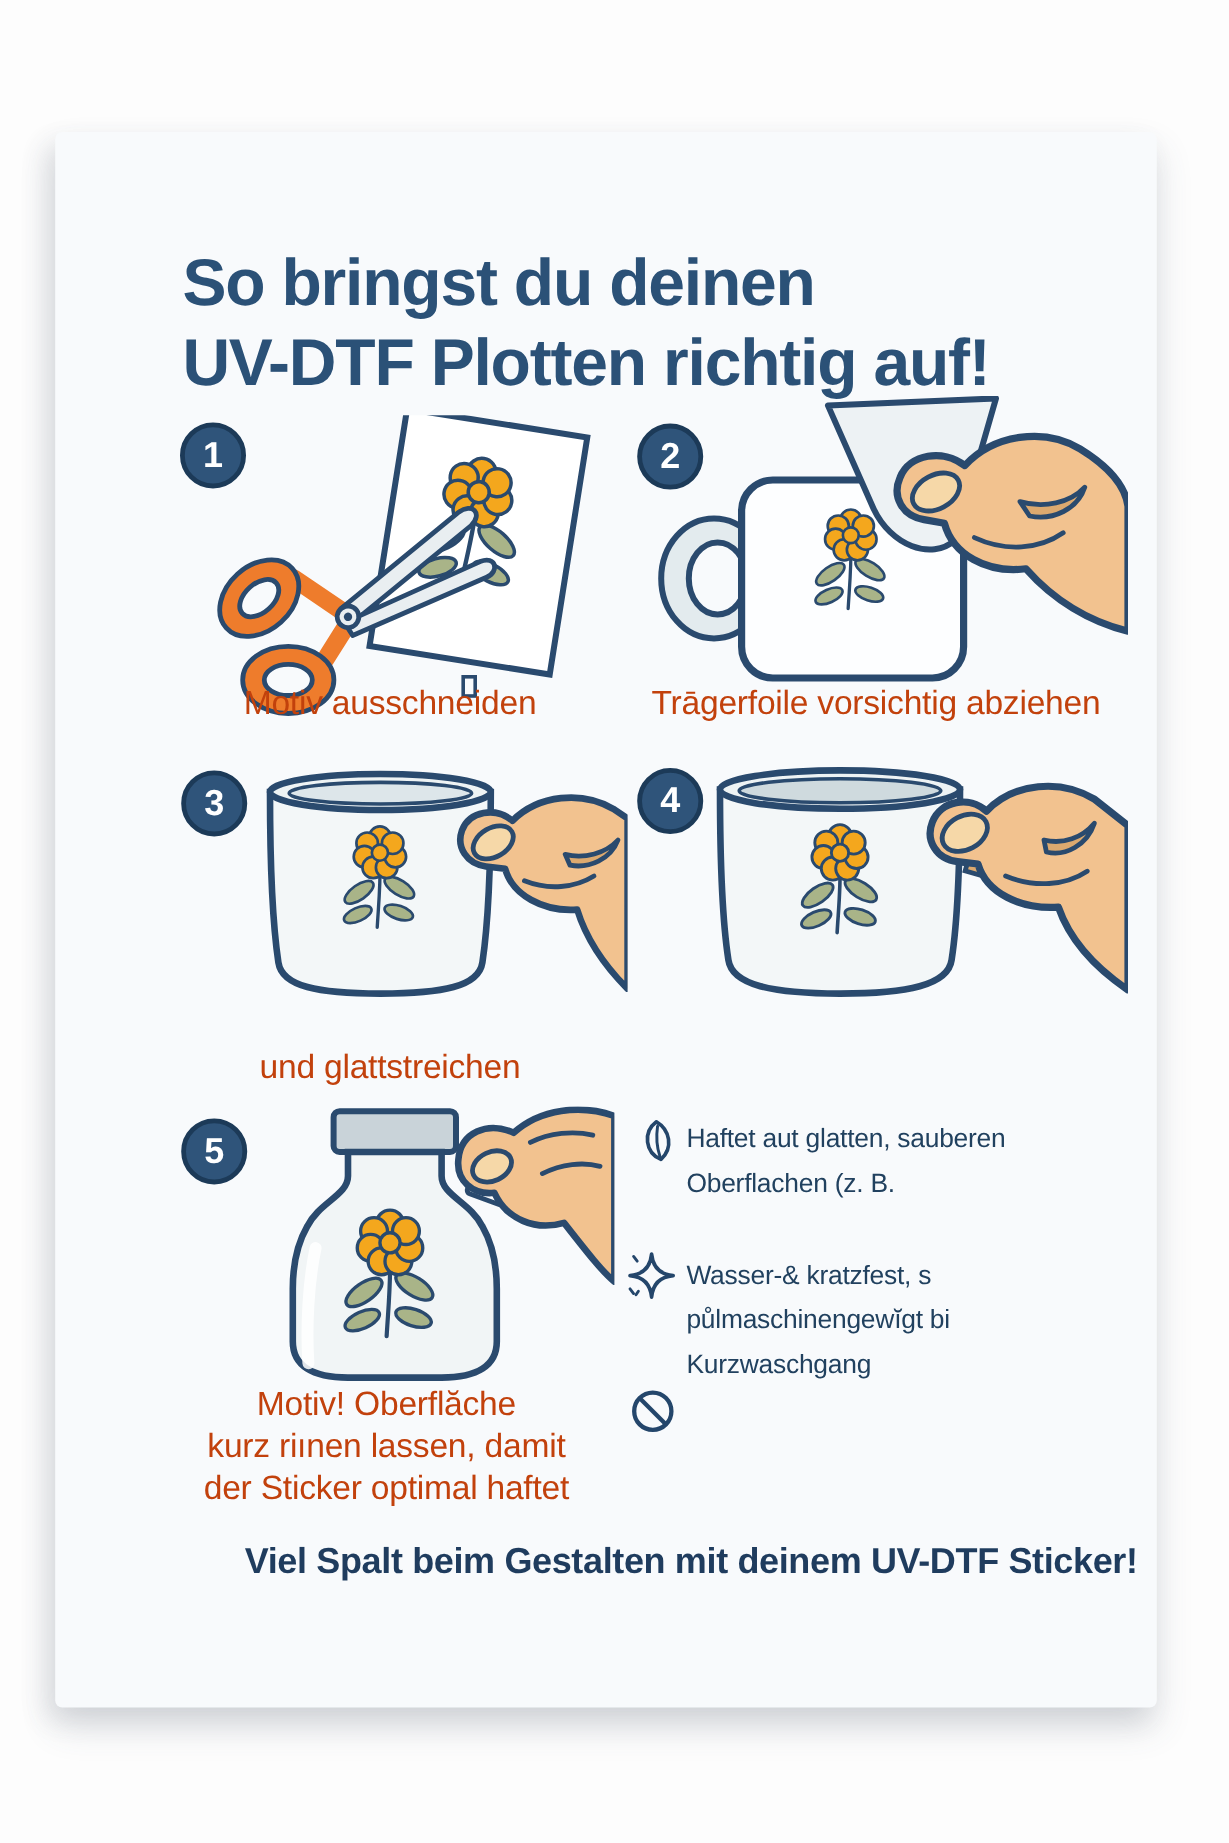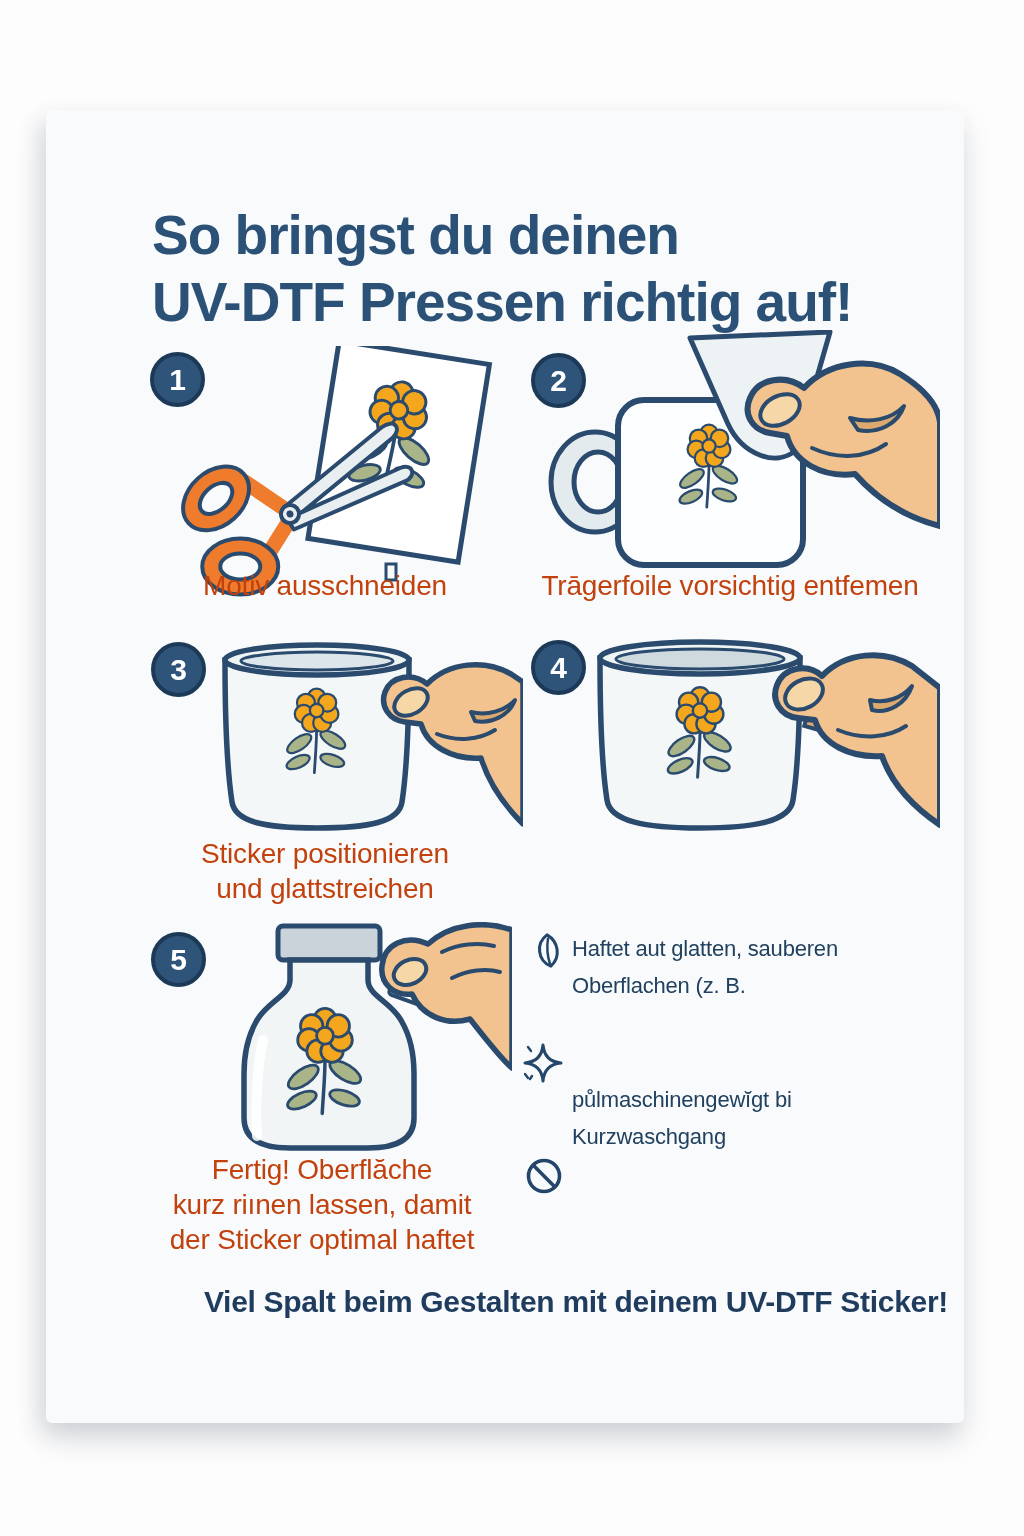--- a/index.html
+++ b/index.html
@@ -49,21 +49,21 @@
             <circle cx="83" cy="57" r="16"></circle>
           <circle cx="79" cy="37" r="16"></circle>
             <circle cx="60" cy="51" r="12"></circle>
         </g>
       </g>
     </defs>
   </svg>
 
   <div class="title">
     <div>So bringst du deinen</div>
-    <div>UV-DTF Pressen richtig auf!</div>
+    <div>UV-DTF Plotten richtig auf!</div>
   </div>
 
   <div class="num" style="left:150px;top:352px">
     <span>1</span>
   </div>
   <svg class="ill" style="left:162px;top:346px" width="345" height="252" viewBox="0 0 345 252">
     <g transform="rotate(9 240 110)">
       <rect x="160" y="6" width="152" height="200" fill="#ffffff" stroke="#2a4a6e" stroke-width="5"></rect>
       <use href="#flower" transform="translate(186,28) scale(0.73)"></use>
     </g>
@@ -99,40 +99,40 @@
     <use href="#flower" transform="translate(136,88) scale(0.55)"></use>
     <path d="M150,8 L290,2 L256,120 C236,138 202,124 188,94 Z" fill="#edf2f4" stroke="#2a4a6e" stroke-width="5" stroke-linejoin="round"></path>
     <g>
       <path d="M400,196 C368,188 338,170 315,144 C282,148 254,132 247,106 L230,103 C212,100 203,84 210,68 C218,48 246,44 264,58 C288,32 330,26 360,44 C386,60 398,76 400,92 Z" fill="#f2c28f" stroke="#2a4a6e" stroke-width="6" stroke-linejoin="round"></path>
       <path d="M310,88 C330,94 352,89 364,76 C358,94 338,104 318,100 Z" fill="#dca96f" stroke="#2a4a6e" stroke-width="4" stroke-linejoin="round"></path>
       <ellipse cx="240" cy="80" rx="21" ry="14" transform="rotate(-28 240 80)" fill="#f6d8a8" stroke="#2a4a6e" stroke-width="4"></ellipse>
       <path d="M272,118 C298,130 326,128 346,114" fill="none" stroke="#2a4a6e" stroke-width="4" stroke-linecap="round"></path>
     </g>
   </svg>
   <div class="cap" style="left:515px;top:568px;width:430px">
-    <span>Trāgerfoile vorsichtig entfemen</span>
+    <span>Trāgerfoile vorsichtig abziehen</span>
   </div>
 
   <div class="num" style="left:151px;top:642px">
     <span>3</span>
   </div>
   <svg class="ill" style="left:165px;top:634px" width="358" height="198" viewBox="0 0 358 198">
     <path d="M60,26 C60,80 62,135 67,168 C70,188 100,194 152,194 C204,194 234,188 237,168 C242,135 244,80 244,26 Z" fill="#f3f7f8" stroke="#2a4a6e" stroke-width="5.5"></path>
     <ellipse cx="152" cy="26" rx="92" ry="15" fill="#eef3f4" stroke="#2a4a6e" stroke-width="5.5"></ellipse>
     <ellipse cx="152" cy="27" rx="76" ry="9" fill="#dde6ea" stroke="#2a4a6e" stroke-width="3"></ellipse>
     <use href="#flower" transform="translate(118,48) scale(0.56)"></use>
     <g>
       <path d="M358,190 C340,172 324,150 316,124 C288,126 262,112 256,90 L240,88 C224,86 215,72 220,58 C226,42 248,38 262,50 C284,28 320,25 346,40 L358,48 Z" fill="#f2c28f" stroke="#2a4a6e" stroke-width="5.5" stroke-linejoin="round"></path>
       <path d="M306,78 C322,82 340,77 350,66 C344,82 326,90 310,87 Z" fill="#dca96f" stroke="#2a4a6e" stroke-width="4" stroke-linejoin="round"></path>
       <ellipse cx="246" cy="68" rx="18" ry="12" transform="rotate(-30 246 68)" fill="#f6d8a8" stroke="#2a4a6e" stroke-width="4"></ellipse>
       <path d="M272,100 C292,108 314,106 330,96" fill="none" stroke="#2a4a6e" stroke-width="4" stroke-linecap="round"></path>
     </g>
   </svg>
   <div class="cap" style="left:135px;top:836px;width:380px">
-    <span>Sticker positionieren</span><br>
+    <br>
     <span>und glattstreichen</span>
   </div>
 
   <div class="num" style="left:531px;top:640px">
     <span>4</span>
   </div>
   <svg class="ill" style="left:540px;top:630px" width="400" height="202" viewBox="0 0 400 202">
     <path d="M60,28 C60,84 62,138 67,170 C70,191 104,198 160,198 C216,198 250,191 253,170 C258,138 260,84 260,28 Z" fill="#f3f7f8" stroke="#2a4a6e" stroke-width="5.5"></path>
     <ellipse cx="160" cy="28" rx="100" ry="16" fill="#eef3f4" stroke="#2a4a6e" stroke-width="5.5"></ellipse>
     <ellipse cx="160" cy="29" rx="84" ry="10" fill="#cfdade" stroke="#2a4a6e" stroke-width="3"></ellipse>
@@ -156,42 +156,42 @@
     <use href="#flower" transform="translate(123,78) scale(0.7)"></use>
     <rect x="232" y="52" width="32" height="26" rx="3" transform="rotate(20 248 65)" fill="#ffffff" stroke="#2a4a6e" stroke-width="4"></rect>
     <g>
       <path d="M352,8 C324,-2 290,2 268,22 C246,12 224,22 222,44 C220,62 234,74 252,72 C262,94 286,104 310,97 C328,120 342,138 352,146 Z" fill="#f2c28f" stroke="#2a4a6e" stroke-width="5.5" stroke-linejoin="round"></path>
       <ellipse cx="250" cy="50" rx="17" ry="12" transform="rotate(-25 250 50)" fill="#f6d8a8" stroke="#2a4a6e" stroke-width="4"></ellipse>
       <path d="M282,30 C298,22 318,20 334,24" fill="none" stroke="#2a4a6e" stroke-width="4" stroke-linecap="round"></path>
       <path d="M292,56 C308,48 326,46 340,50" fill="none" stroke="#2a4a6e" stroke-width="4" stroke-linecap="round"></path>
     </g>
   </svg>
   <div class="cap" style="left:122px;top:1152px;width:400px">
-    <span>Fertig! Oberflăche</span><br>
+    <span>Motiv! Oberflăche</span><br>
     <span>kurz riınen lassen, damit</span><br>
     <span>der Sticker optimal haftet</span>
   </div>
 
   <svg class="feat-icon" style="left:528px;top:932px" width="38" height="38" viewBox="0 0 40 40">
     <path d="M20,3 C32,10 35,26 24,36 C10,30 8,12 20,3 Z" fill="none" stroke="#24466b" stroke-width="3.2" stroke-linejoin="round"></path>
     <path d="M23,33 C20,24 20,14 21,7" fill="none" stroke="#24466b" stroke-width="2.6" stroke-linecap="round"></path>
   </svg>
   <div class="feat-text" style="left:572px;top:930px;width:380px">
     <span>Haftet aut glatten, sauberen</span><br>
     <span>Oberflachen (z. B.</span><br>
   </div>
 
   <svg class="feat-icon" style="left:518px;top:1040px" width="46" height="46" viewBox="0 0 46 46">
     <path d="M25,5 C26,16 32,22 43,23 C32,24 26,30 25,41 C24,30 18,24 7,23 C18,22 24,16 25,5 Z" fill="none" stroke="#24466b" stroke-width="3" stroke-linejoin="round"></path>
     <path d="M10,7 L13,11" stroke="#24466b" stroke-width="2.4" stroke-linecap="round"></path>
     <path d="M7,34 L10,38" stroke="#24466b" stroke-width="2.4" stroke-linecap="round"></path>
     <path d="M12,39 L14,36" stroke="#24466b" stroke-width="2.4" stroke-linecap="round"></path>
   </svg>
   <div class="feat-text" style="left:572px;top:1044px;width:380px">
-    <br>
+    <span>Wasser-&amp; kratzfest, s</span><br>
     <span>půlmaschinengewĭgt bi</span><br>
     <span>Kurzwaschgang</span>
   </div>
 
   <svg class="feat-icon" style="left:524px;top:1156px" width="40" height="40" viewBox="0 0 40 40">
     <circle cx="20" cy="20" r="15.5" fill="none" stroke="#24466b" stroke-width="3.6"></circle>
     <line x1="9.8" y1="9.8" x2="30.2" y2="30.2" stroke="#24466b" stroke-width="3.6"></line>
   </svg>
 
   <div class="footer">Viel Spalt beim Gestalten mit deinem UV-DTF Sticker!</div>

